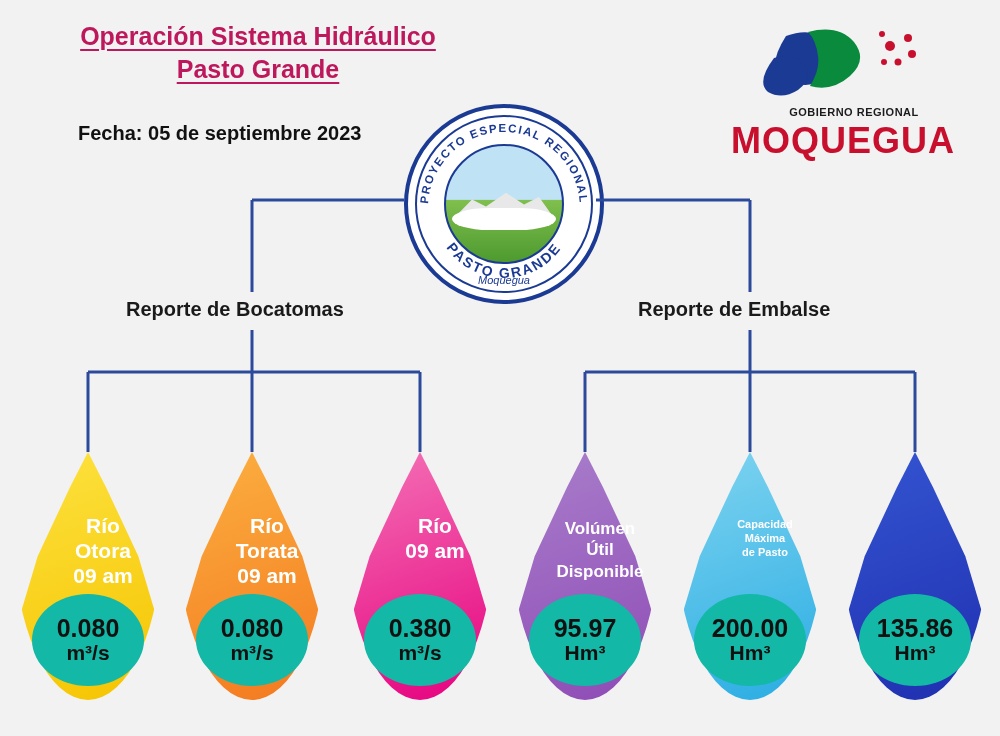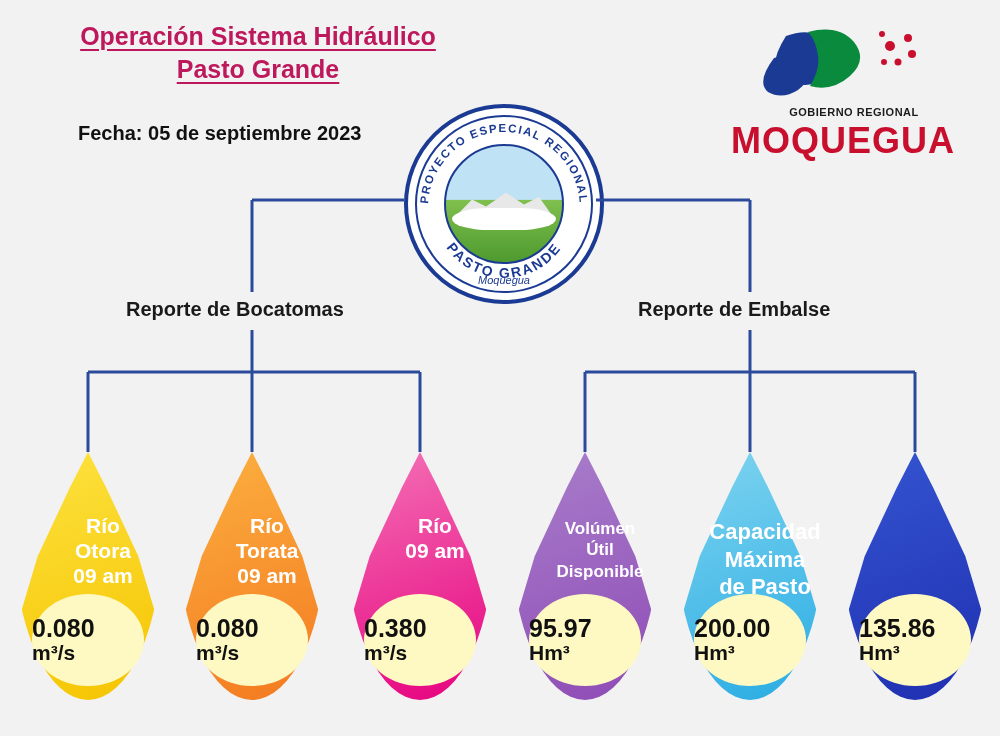--- a/index.html
+++ b/index.html
@@ -100,22 +100,22 @@
     content:"";position:absolute;left:0;top:62px;width:148px;height:186px;
     border-radius:50%;
   }
   .drop .label{
     position:absolute;left:15px;top:0;width:148px;
     text-align:center;color:#fff;font-weight:bold;
     z-index:4;
   }
   .drop .circ{
     position:absolute;left:18px;bottom:14px;width:112px;height:92px;
-    background:#fef9c3;border-radius:50%;
-    display:flex;flex-direction:column;align-items:flex-start;justify-content:center;
+    background:#14b8a6;border-radius:50%;
+    display:flex;flex-direction:column;align-items:center;justify-content:center;
     z-index:5;
   }
   .drop .v1{font-size:25px;font-weight:bold;color:#111;line-height:1.05;}
   .drop .v2{font-size:21px;font-weight:bold;color:#111;line-height:1.15;}
 </style>
 </head>
 <body>
 
 <div class="title">
   <div>Operación Sistema Hidráulico</div>
@@ -233,21 +233,21 @@
     <div>Disponible</div>
   </div>
   <div class="circ">
     <div class="v1">95.97</div>
     <div class="v2">Hm³</div>
   </div>
 </div>
 
 <div class="drop" style="left:676px;top:452px;">
   <div class="shape" style="background: linear-gradient(160deg, rgb(127, 212, 240) 0%, rgb(41, 172, 227) 100%);"></div>
-  <div class="label small" style="font-size: 22px; line-height: 1.25; padding-top: 66px;">
+  <div class="label small" style="font-size: 11px; line-height: 1.25; padding-top: 66px;">
     <div>Capacidad</div>
     <div>Máxima</div>
     <div>de Pasto</div>
   </div>
   <div class="circ">
     <div class="v1">200.00</div>
     <div class="v2">Hm³</div>
   </div>
 </div>
 

